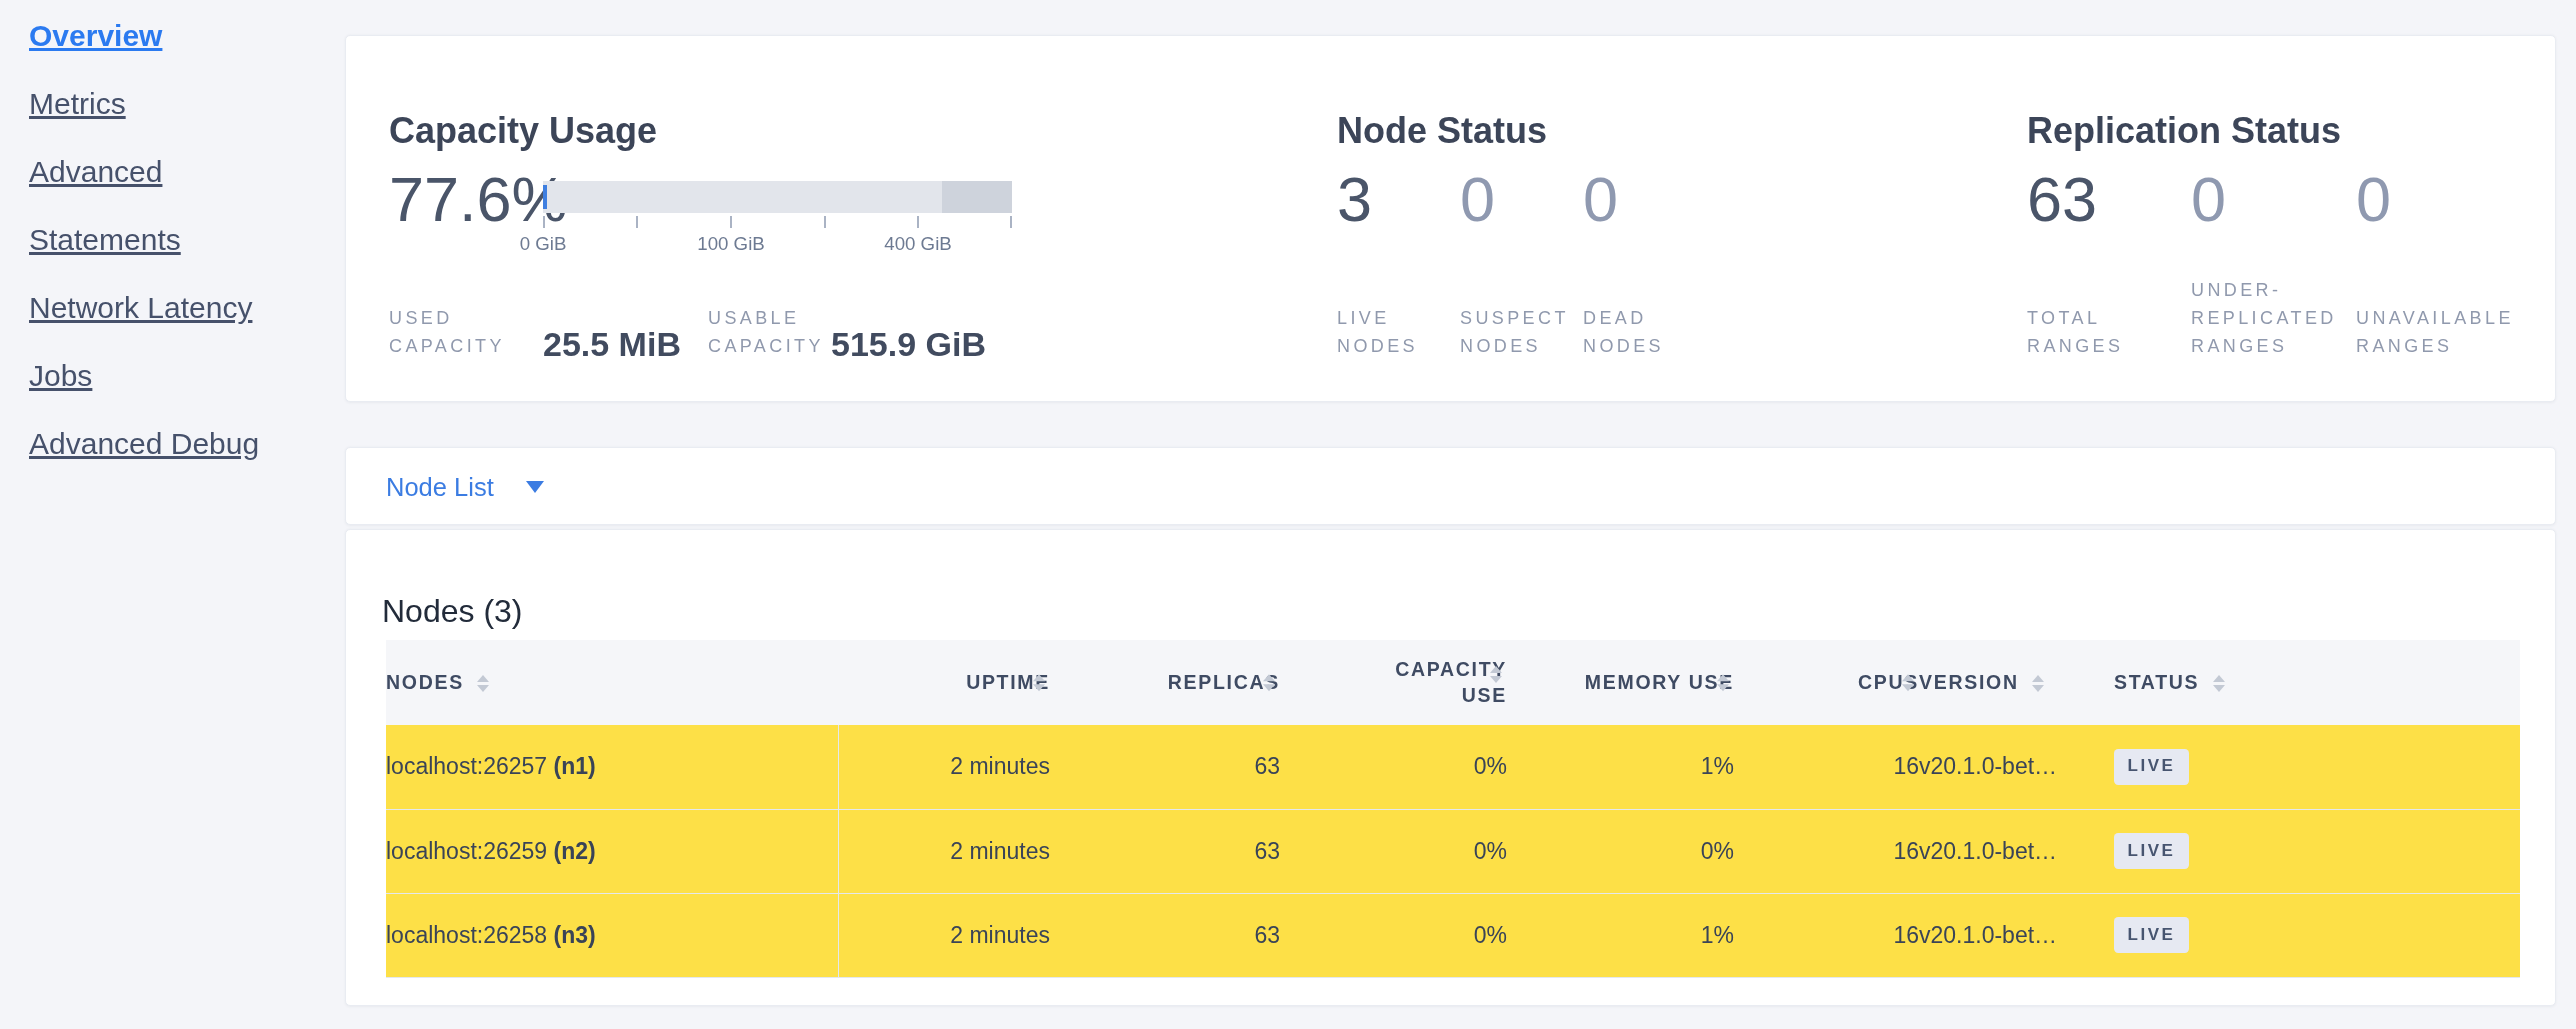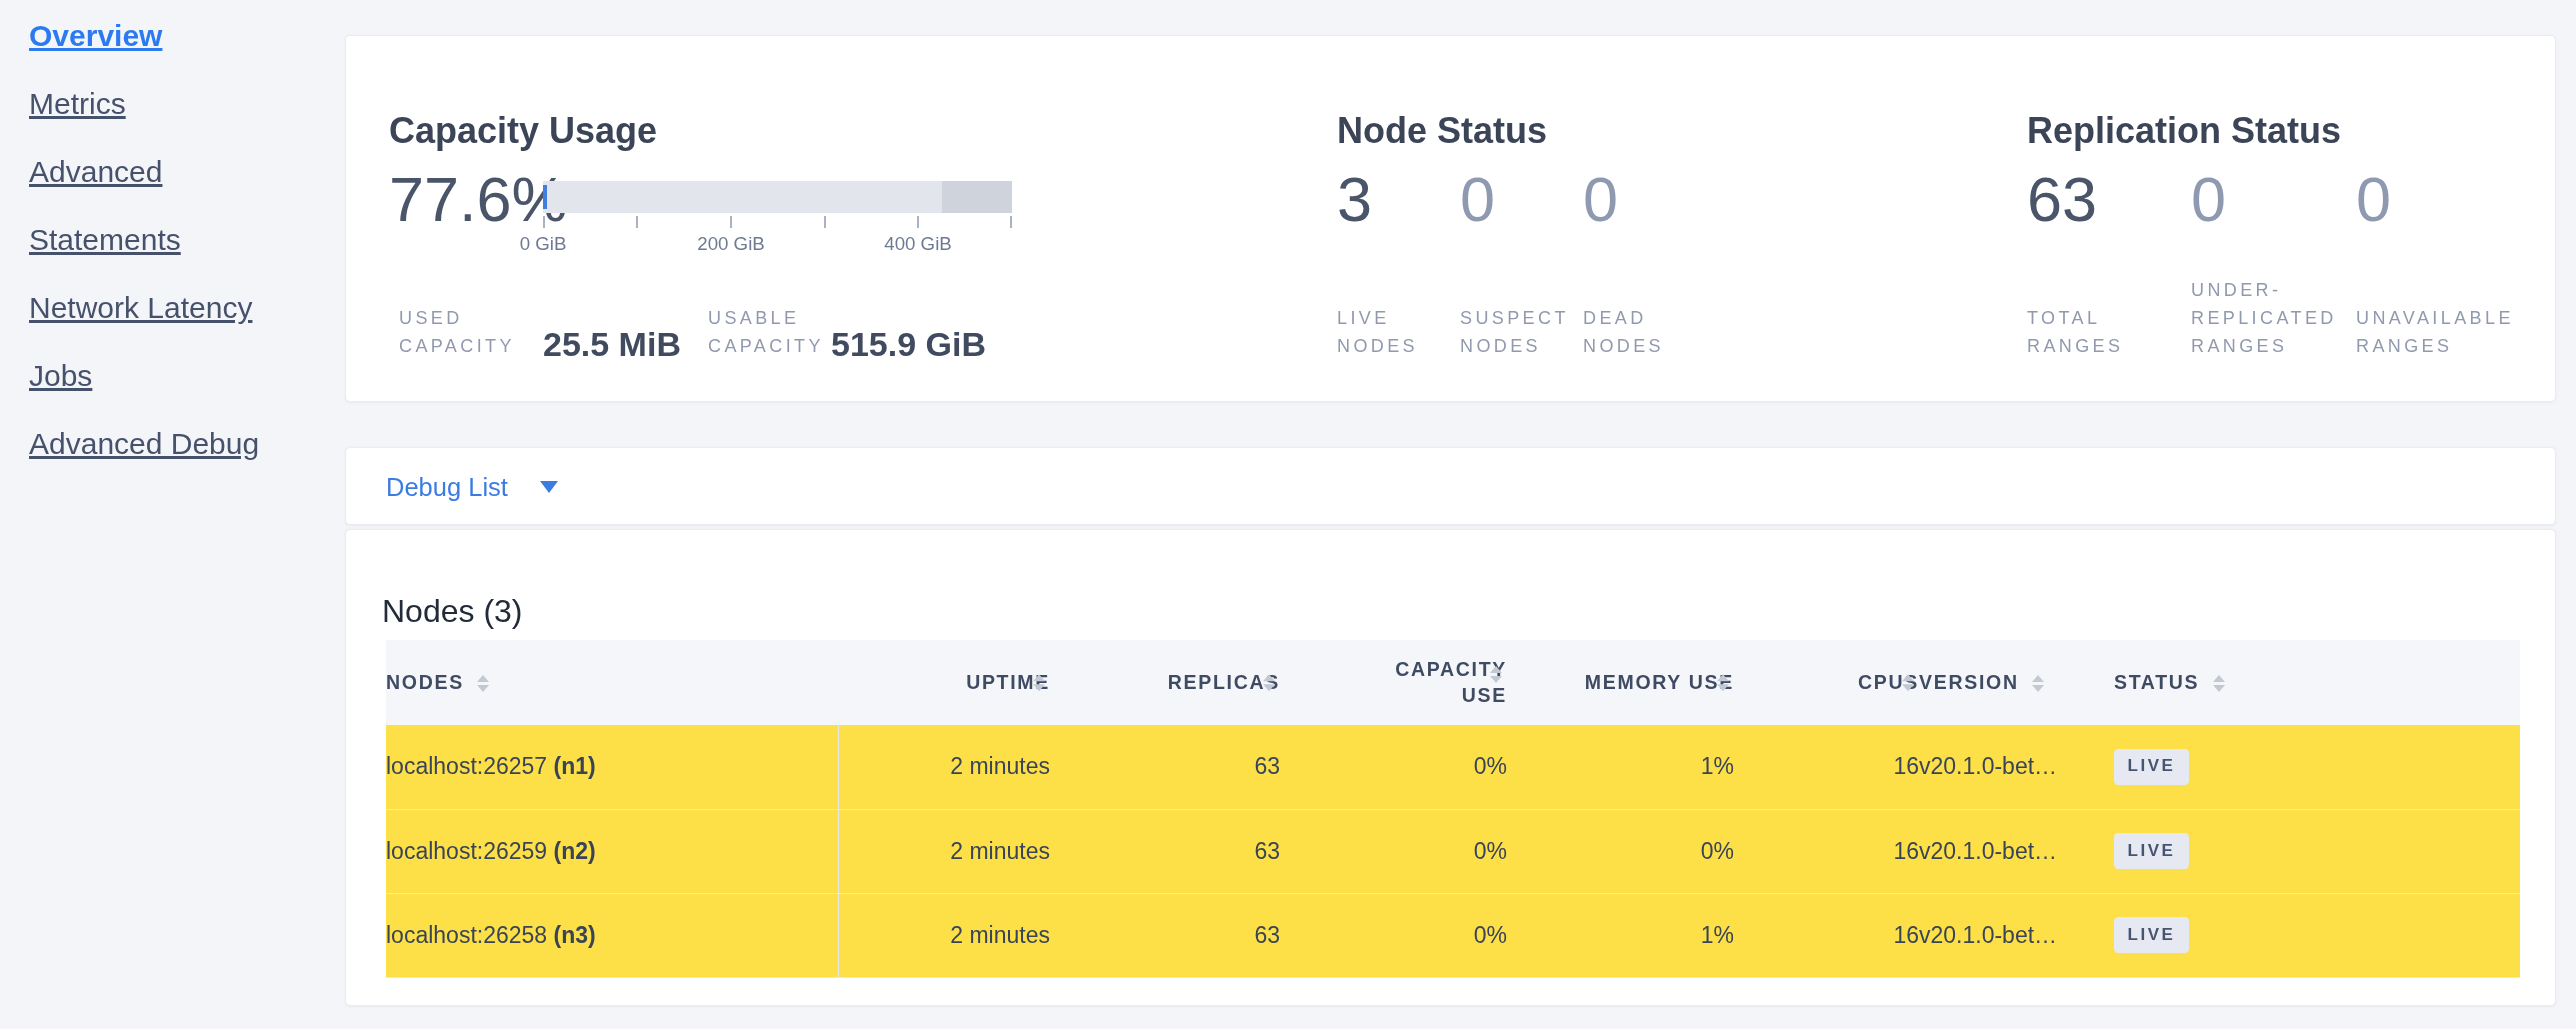--- a/index.html
+++ b/index.html
@@ -146,25 +146,25 @@
     <div class="cap-ticks">
       <i style="left:0"></i>
         <i style="left:93px"></i>
         <i style="left:187px"></i>
       <i style="left:281px"></i>
         <i style="left:374px"></i>
         <i style="left:467px"></i>
     </div>
     <div class="cap-axis">
       <span style="left:0">0 GiB</span>
-      <span style="left:188px">200 GiB</span>
+      <span style="left:188px">100 GiB</span>
       <span style="left:375px">400 GiB</span>
     </div>
 
-    <div class="stat-label" style="left:53px">USED
+    <div class="stat-label" style="left:43px">USED
 CAPACITY</div>
     <div class="stat-value" style="left:197px">25.5 MiB</div>
     <div class="stat-label" style="left:362px">USABLE
 CAPACITY</div>
     <div class="stat-value" style="left:485px">515.9 GiB</div>
 
     <h2 class="sec-title" style="left:991px">Node Status</h2>
     <div class="big-num" style="left:991px">3</div>
     <div class="big-num muted" style="left:1114px">0</div>
     <div class="big-num muted" style="left:1237px">0</div>
@@ -183,21 +183,21 @@
 RANGES</div>
     <div class="stat-label" style="left:1845px">UNDER-
 REPLICATED
 RANGES</div>
     <div class="stat-label" style="left:2010px">UNAVAILABLE
 RANGES</div>
   </section>
 
   <section class="card card-mid">
     <div class="nodelist-btn">
-      <span>Debug List</span>
+      <span>Node List</span>
       <span class="chev"></span>
     </div>
   </section>
 
   <section class="card card-table">
     <h2 class="tbl-heading">Nodes (3)</h2>
     <table class="nodes">
       <colgroup>
         <col style="width:452px">
           <col style="width:212px">

